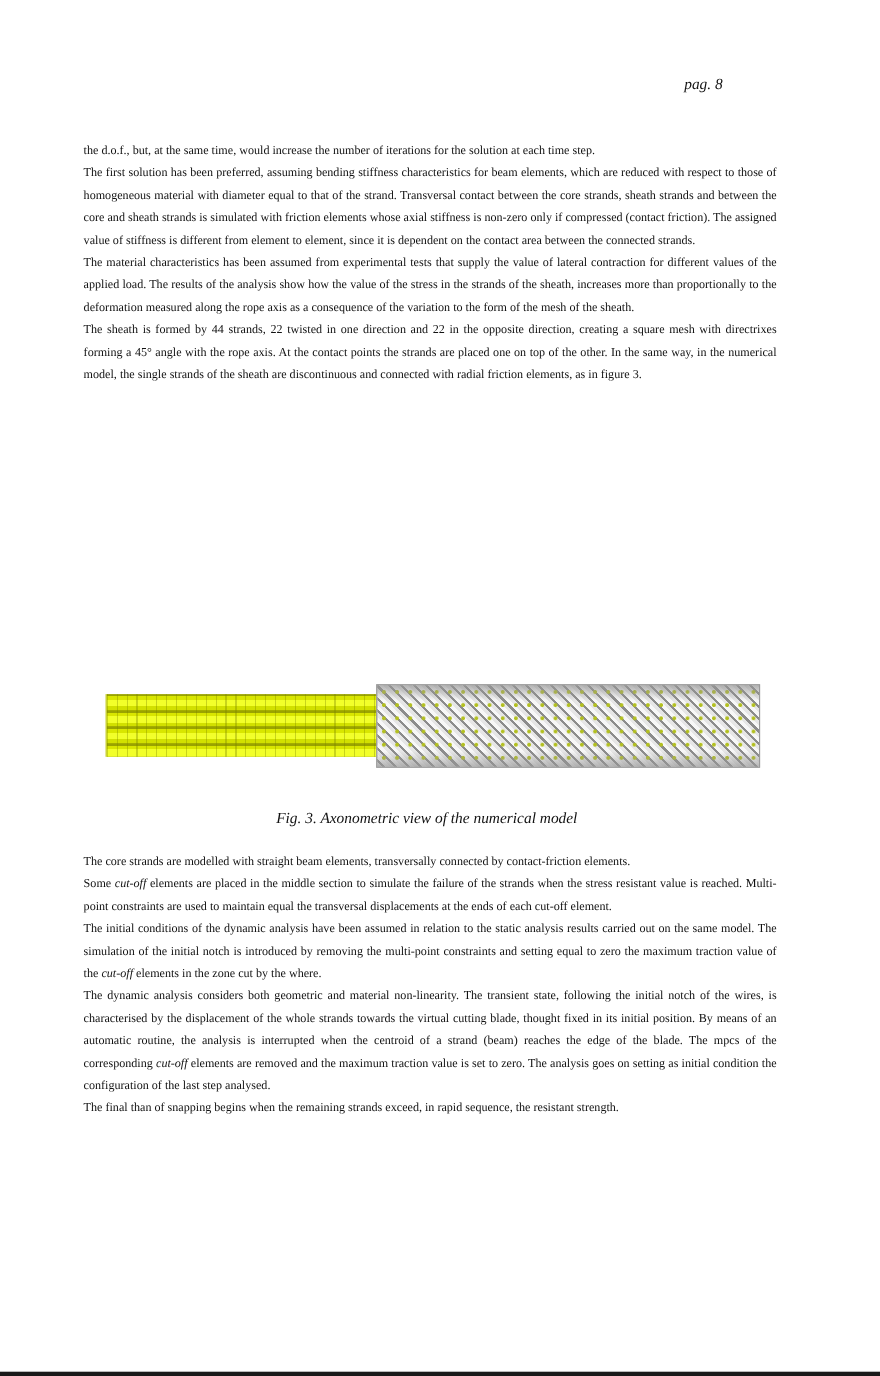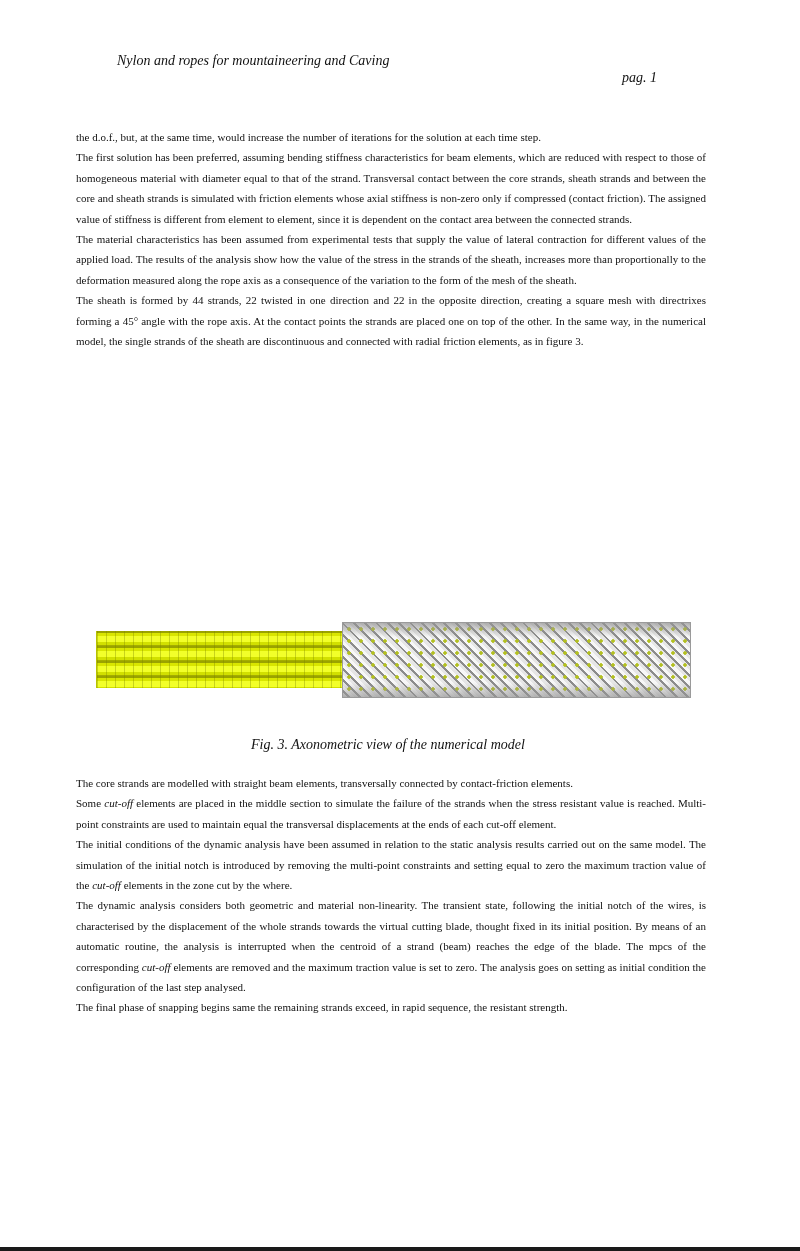--- a/index.html
+++ b/index.html
@@ -28,22 +28,21 @@
   }
   .sheath .shade-top { position:absolute; left:0; right:0; top:0; height:14px; background:linear-gradient(180deg, rgba(150,150,150,0.7), rgba(150,150,150,0)); }
   .sheath .shade-bot { position:absolute; left:0; right:0; bottom:0; height:14px; background:linear-gradient(0deg, rgba(150,150,150,0.7), rgba(150,150,150,0)); }
   .caption { position:absolute; left:0; width:776px; top:737px; text-align:center; font-style:italic; font-size:14px; }
   .bottom-bar { position:absolute; left:0; right:0; top:1247px; height:4px; background:#1a1a1a; }
 </style>
 </head>
 <body>
 
 <div class="header">
-  <div>Nylon and ropes for mountaineering and Caving</div>
-  <div class="pag">pag. 1</div>
+  <div class="pag">pag. 8</div>
 </div>
 
 <div class="body-text" id="block1">
   <p class="last">the d.o.f., but, at the same time, would increase the number of iterations for the solution at each time step.</p>
   <p class="last">The first solution has been preferred, assuming bending stiffness characteristics for beam elements, which are reduced with respect to those of homogeneous material with diameter equal to that of the strand. Transversal contact between the core strands, sheath strands and between the core and sheath strands is simulated with friction elements whose axial stiffness is non-zero only if compressed (contact friction). The assigned value of stiffness is different from element to element, since it is dependent on the contact area between the connected strands.</p>
   <p class="last">The material characteristics has been assumed from experimental tests that supply the value of lateral contraction for different values of the applied load. The results of the analysis show how the value of the stress in the strands of the sheath, increases more than proportionally to the deformation measured along the rope axis as a consequence of the variation to the form of the mesh of the sheath.</p>
   <p class="last">The sheath is formed by 44 strands, 22 twisted in one direction and 22 in the opposite direction, creating a square mesh with directrixes forming a 45° angle with the rope axis. At the contact points the strands are placed one on top of the other. In the same way, in the numerical model, the single strands of the sheath are discontinuous and connected with radial friction elements, as in figure 3.</p>
 </div>
 
 <div class="figure">
@@ -54,16 +53,16 @@
   </div>
 </div>
 
 <div class="caption">Fig. 3. Axonometric view of the numerical model</div>
 
 <div class="body-text" id="block2">
   <p class="last">The core strands are modelled with straight beam elements, transversally connected by contact-friction elements.</p>
   <p class="last"><span>Some </span><em>cut-off</em><span> elements are placed in the middle section to simulate the failure of the strands when the stress resistant value is reached. Multi-point constraints are used to maintain equal the transversal displacements at the ends of each cut-off element.</span></p>
   <p class="last"><span>The initial conditions of the dynamic analysis have been assumed in relation to the static analysis results carried out on the same model. The simulation of the initial notch is introduced by removing the multi-point constraints and setting equal to zero the maximum traction value of the </span><em>cut-off</em><span> elements in the zone cut by the where.</span></p>
   <p class="last"><span>The dynamic analysis considers both geometric and material non-linearity. The transient state, following the initial notch of the wires, is characterised by the displacement of the whole strands towards the virtual cutting blade, thought fixed in its initial position. By means of an automatic routine, the analysis is interrupted when the centroid of a strand (beam) reaches the edge of the blade. The mpcs of the corresponding </span><em>cut-off</em><span> elements are removed and the maximum traction value is set to zero. The analysis goes on setting as initial condition the configuration of the last step analysed.</span></p>
-  <p class="last">The final phase of snapping begins same the remaining strands exceed, in rapid sequence, the resistant strength.</p>
+  <p class="last">The final than of snapping begins when the remaining strands exceed, in rapid sequence, the resistant strength.</p>
 </div>
 
 <div class="bottom-bar"></div>
 
 </body></html>

